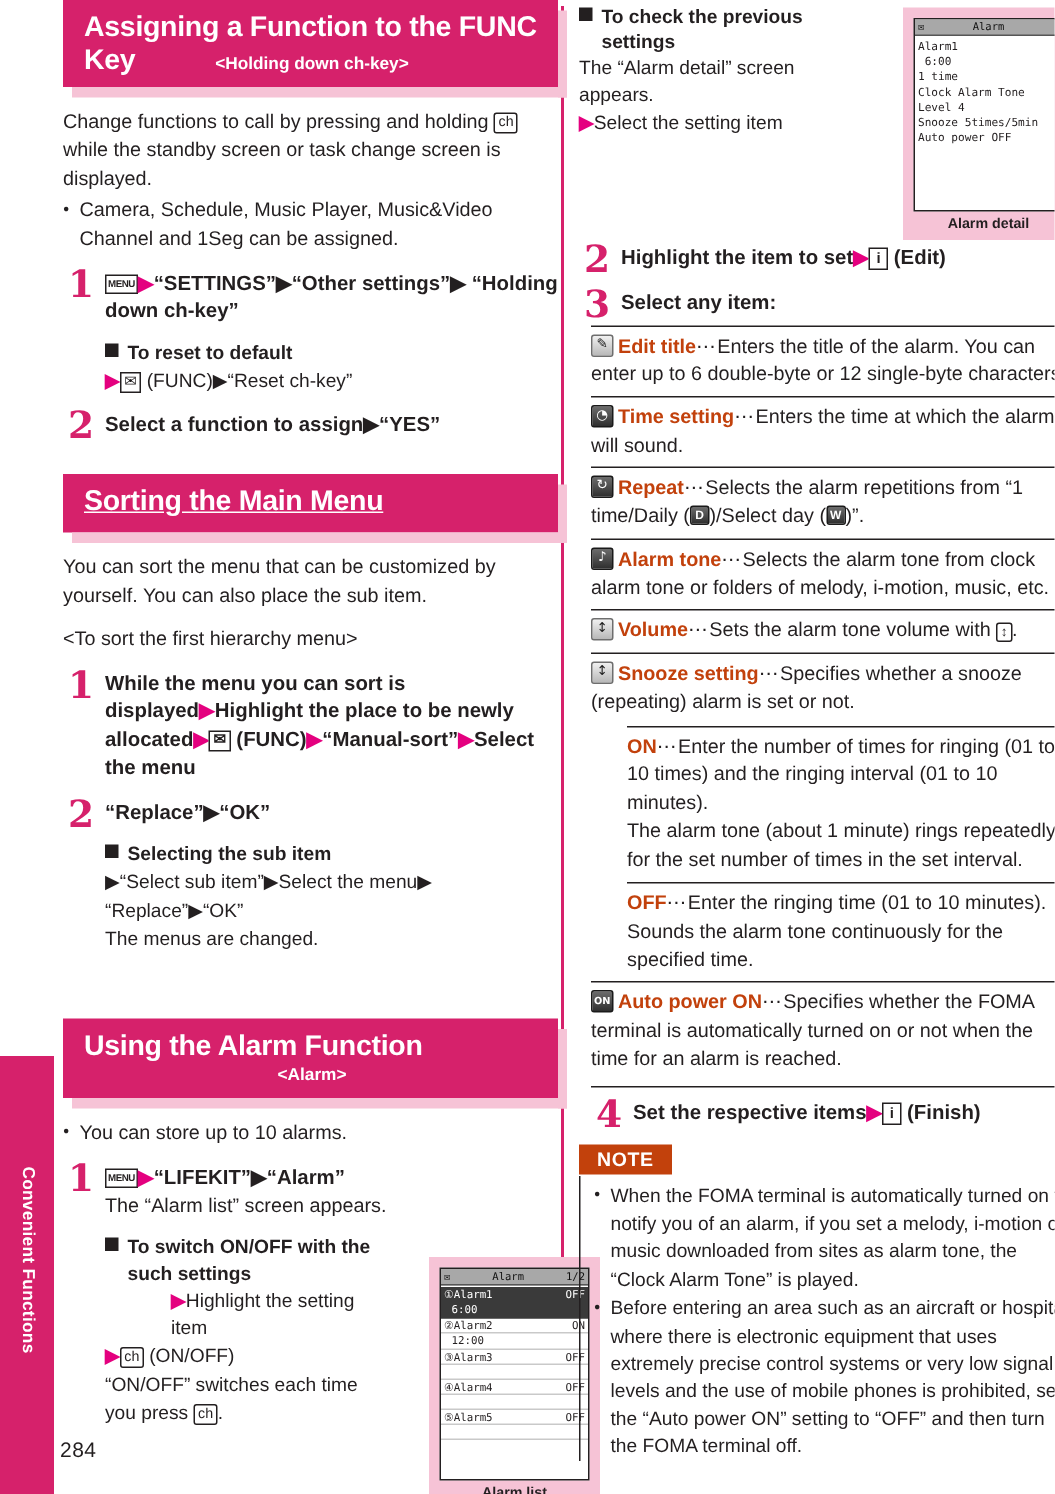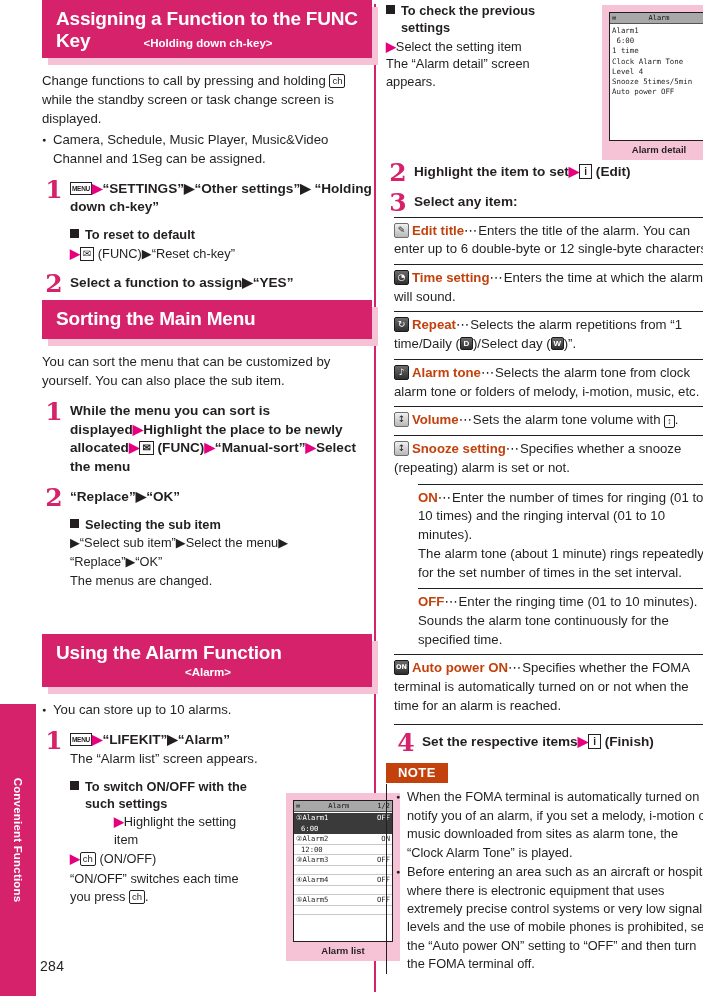--- a/index.html
+++ b/index.html
@@ -410,25 +410,26 @@
         <span class="arrow">▶</span><span class="key-mail">✉</span>
         <span>(FUNC)▶“Reset ch-key”</span>
       </div>
     </div>
 
     <div class="step">
       <div class="step-num">2</div>
       <div class="step-head">Select a function to assign▶“YES”</div>
     </div>
 
-    <div class="sec-head" style="margin-top:8px;">
+    <div class="sec-head" style="margin-top:24px;text-decoration:underline;">
       <div class="sec-title">Sorting the Main Menu</div>
     </div>
 
     <div class="para">You can sort the menu that can be customized by yourself. You can also place the sub item.</div>
+    <div class="angle-note">&lt;To sort the first hierarchy menu&gt;</div>
 
     <div class="step">
       <div class="step-num">1</div>
       <div class="step-head">
         <span>While the menu you can sort is displayed</span><span class="arrow">▶</span><span>Highlight the place to be newly allocated</span><span class="arrow">▶</span><span class="key-mail">✉</span>
         <span>(FUNC)</span><span class="arrow">▶</span><span>“Manual-sort”</span><span class="arrow">▶</span><span>Select the menu</span>
       </div>
     </div>
 
     <div class="step">
@@ -508,24 +509,24 @@
         </div>
 
       </div>
     </div>
   </div>
 
   <div class="col col-right">
 
     <div style="position:relative; min-height:150px;">
       <div class="subhead" style="width:195px; margin-top:2px;">To check the previous settings</div>
+      <div class="sub-body" style="width:195px; margin-top:-1px;">The “Alarm detail” screen appears.</div>
       <div class="sub-body" style="width:195px;">
         <span class="arrow">▶</span><span>Select the setting item</span>
       </div>
-      <div class="sub-body" style="width:195px; margin-top:-1px;">The “Alarm detail” screen appears.</div>
 
       <div class="shot-right">
         <div class="shot-wrap">
           <div class="shot">
             <div class="shot-bar">
               <span>✉</span>
               <span class="mid">Alarm</span>
               <span>&nbsp;</span>
             </div>
             <div style="padding:2px 1px 0 1px; min-height:116px;">

